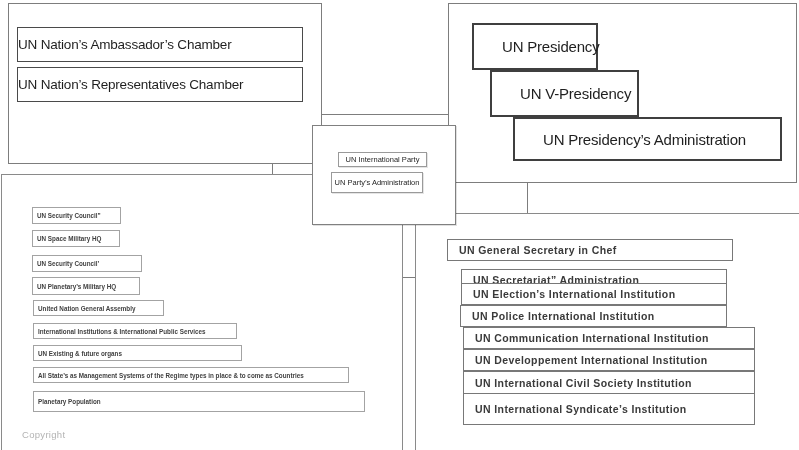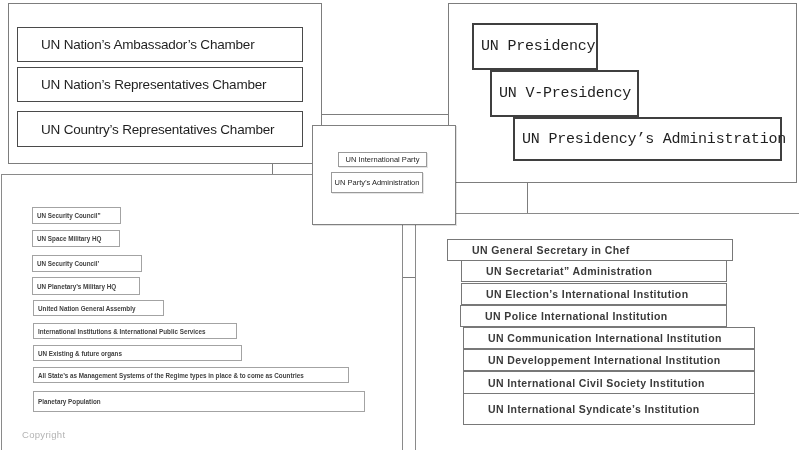--- a/index.html
+++ b/index.html
@@ -12,27 +12,27 @@
   .bigbox{border:1.5px solid #7d7d7d;background:#ffffff;z-index:1;}
   .bigbox-thin{border:1px solid #8a8a8a;background:#ffffff;z-index:1;}
   
   .line{background:#7d7d7d;z-index:1;}
   
   .lbox{display:flex;align-items:center;background:#ffffff;white-space:nowrap;}
 
   
   .tl-group{left:8px;top:3px;width:314px;height:161px;}
   .chamber{left:17px;width:286px;height:35px;border:1.5px solid #4a4a4a;
-           font-size:13.5px;letter-spacing:-0.2px;padding-left:23px;z-index:2;}
+           font-size:13.5px;letter-spacing:-0.2px;padding-left:0;z-index:2;}
   .tl1{top:27px;} .tl2{top:67px;text-align:right;} .tl3{top:111px;height:36px;}
 
   
   .tr-group{left:448px;top:3px;width:349px;height:180px;}
   .pres{border:2px solid #3f3f3f;font-size:15px;letter-spacing:-0.2px;
-        padding-left:7px;z-index:2;font-family:Liberation Mono, monospace;}
+        padding-left:28px;z-index:2;}
   .p1{left:472px;top:23px;width:126px;height:47px;}
   .p2{left:490px;top:70px;width:149px;height:47px;}
   .p3{left:513px;top:117px;width:269px;height:44px;}
 
   
   .party-box{left:312px;top:125px;width:144px;height:100px;border:1px solid #808080;
              background:#fff;z-index:5;box-shadow:1px 1px 0 rgba(0,0,0,0.12);}
   .party-sub{border:1px solid #9a9a9a;font-size:7.5px;justify-content:center;
              z-index:6;box-shadow:1px 1px 0 rgba(0,0,0,0.10);}
   .ps1{left:338px;top:152px;width:89px;height:15px;}
@@ -48,23 +48,23 @@
   .a4{left:32px;top:277px;width:108px;height:18px;}
   .a5{left:33px;top:300px;width:131px;height:16px;}
   .a6{left:33px;top:323px;width:204px;height:16px;}
   .a7{left:33px;top:345px;width:209px;height:16px;}
   .a8{left:33px;top:367px;width:316px;height:16px;}
   .a9{left:33px;top:391px;width:332px;height:21px;}
 
   
   .br-group{left:415px;top:213px;width:388px;height:241px;}
   .sec{border:1px solid #787878;font-size:10.5px;font-weight:600;color:#3a3a3a;
-       letter-spacing:0.4px;padding-left:24px;z-index:2;}
+       letter-spacing:0.4px;padding-left:11px;z-index:2;}
   .sh{left:447px;top:239px;width:286px;height:22px;}
-  .s1{left:461px;top:260px;width:266px;height:22px;}
+  .s1{left:461px;top:269px;width:266px;height:22px;}
   .s2{left:461px;top:283px;width:266px;height:22px;}
   .s3{left:460px;top:305px;width:267px;height:22px;}
   .s4{left:463px;top:327px;width:292px;height:22px;}
   .s5{left:463px;top:349px;width:292px;height:22px;}
   .s6{left:463px;top:371px;width:292px;height:23px;}
   .s7{left:463px;top:393px;width:292px;height:32px;}
 
   
   .conn-top{left:322px;top:114px;width:126px;height:1px;}
   .conn-jog{left:272px;top:164px;width:1px;height:10px;}
@@ -82,23 +82,20 @@
   <div class="abs line conn-jog"></div>
   <div class="abs line conn-midright"></div>
   <div class="abs line conn-rung"></div>
 
   <div class="abs bigbox tl-group"></div>
   <div class="abs lbox chamber tl1">
     <span>UN Nation’s Ambassador’s Chamber</span>
   </div>
   <div class="abs lbox chamber tl2">
     <span>UN Nation’s Representatives Chamber</span>
-  </div>
-  <div class="abs lbox chamber tl3">
-    <span>UN Country’s Representatives Chamber</span>
   </div>
 
   <div class="abs bigbox tr-group"></div>
   <div class="abs lbox pres p1">
     <span>UN Presidency</span>
   </div>
   <div class="abs lbox pres p2">
     <span>UN V-Presidency</span>
   </div>
   <div class="abs lbox pres p3">

